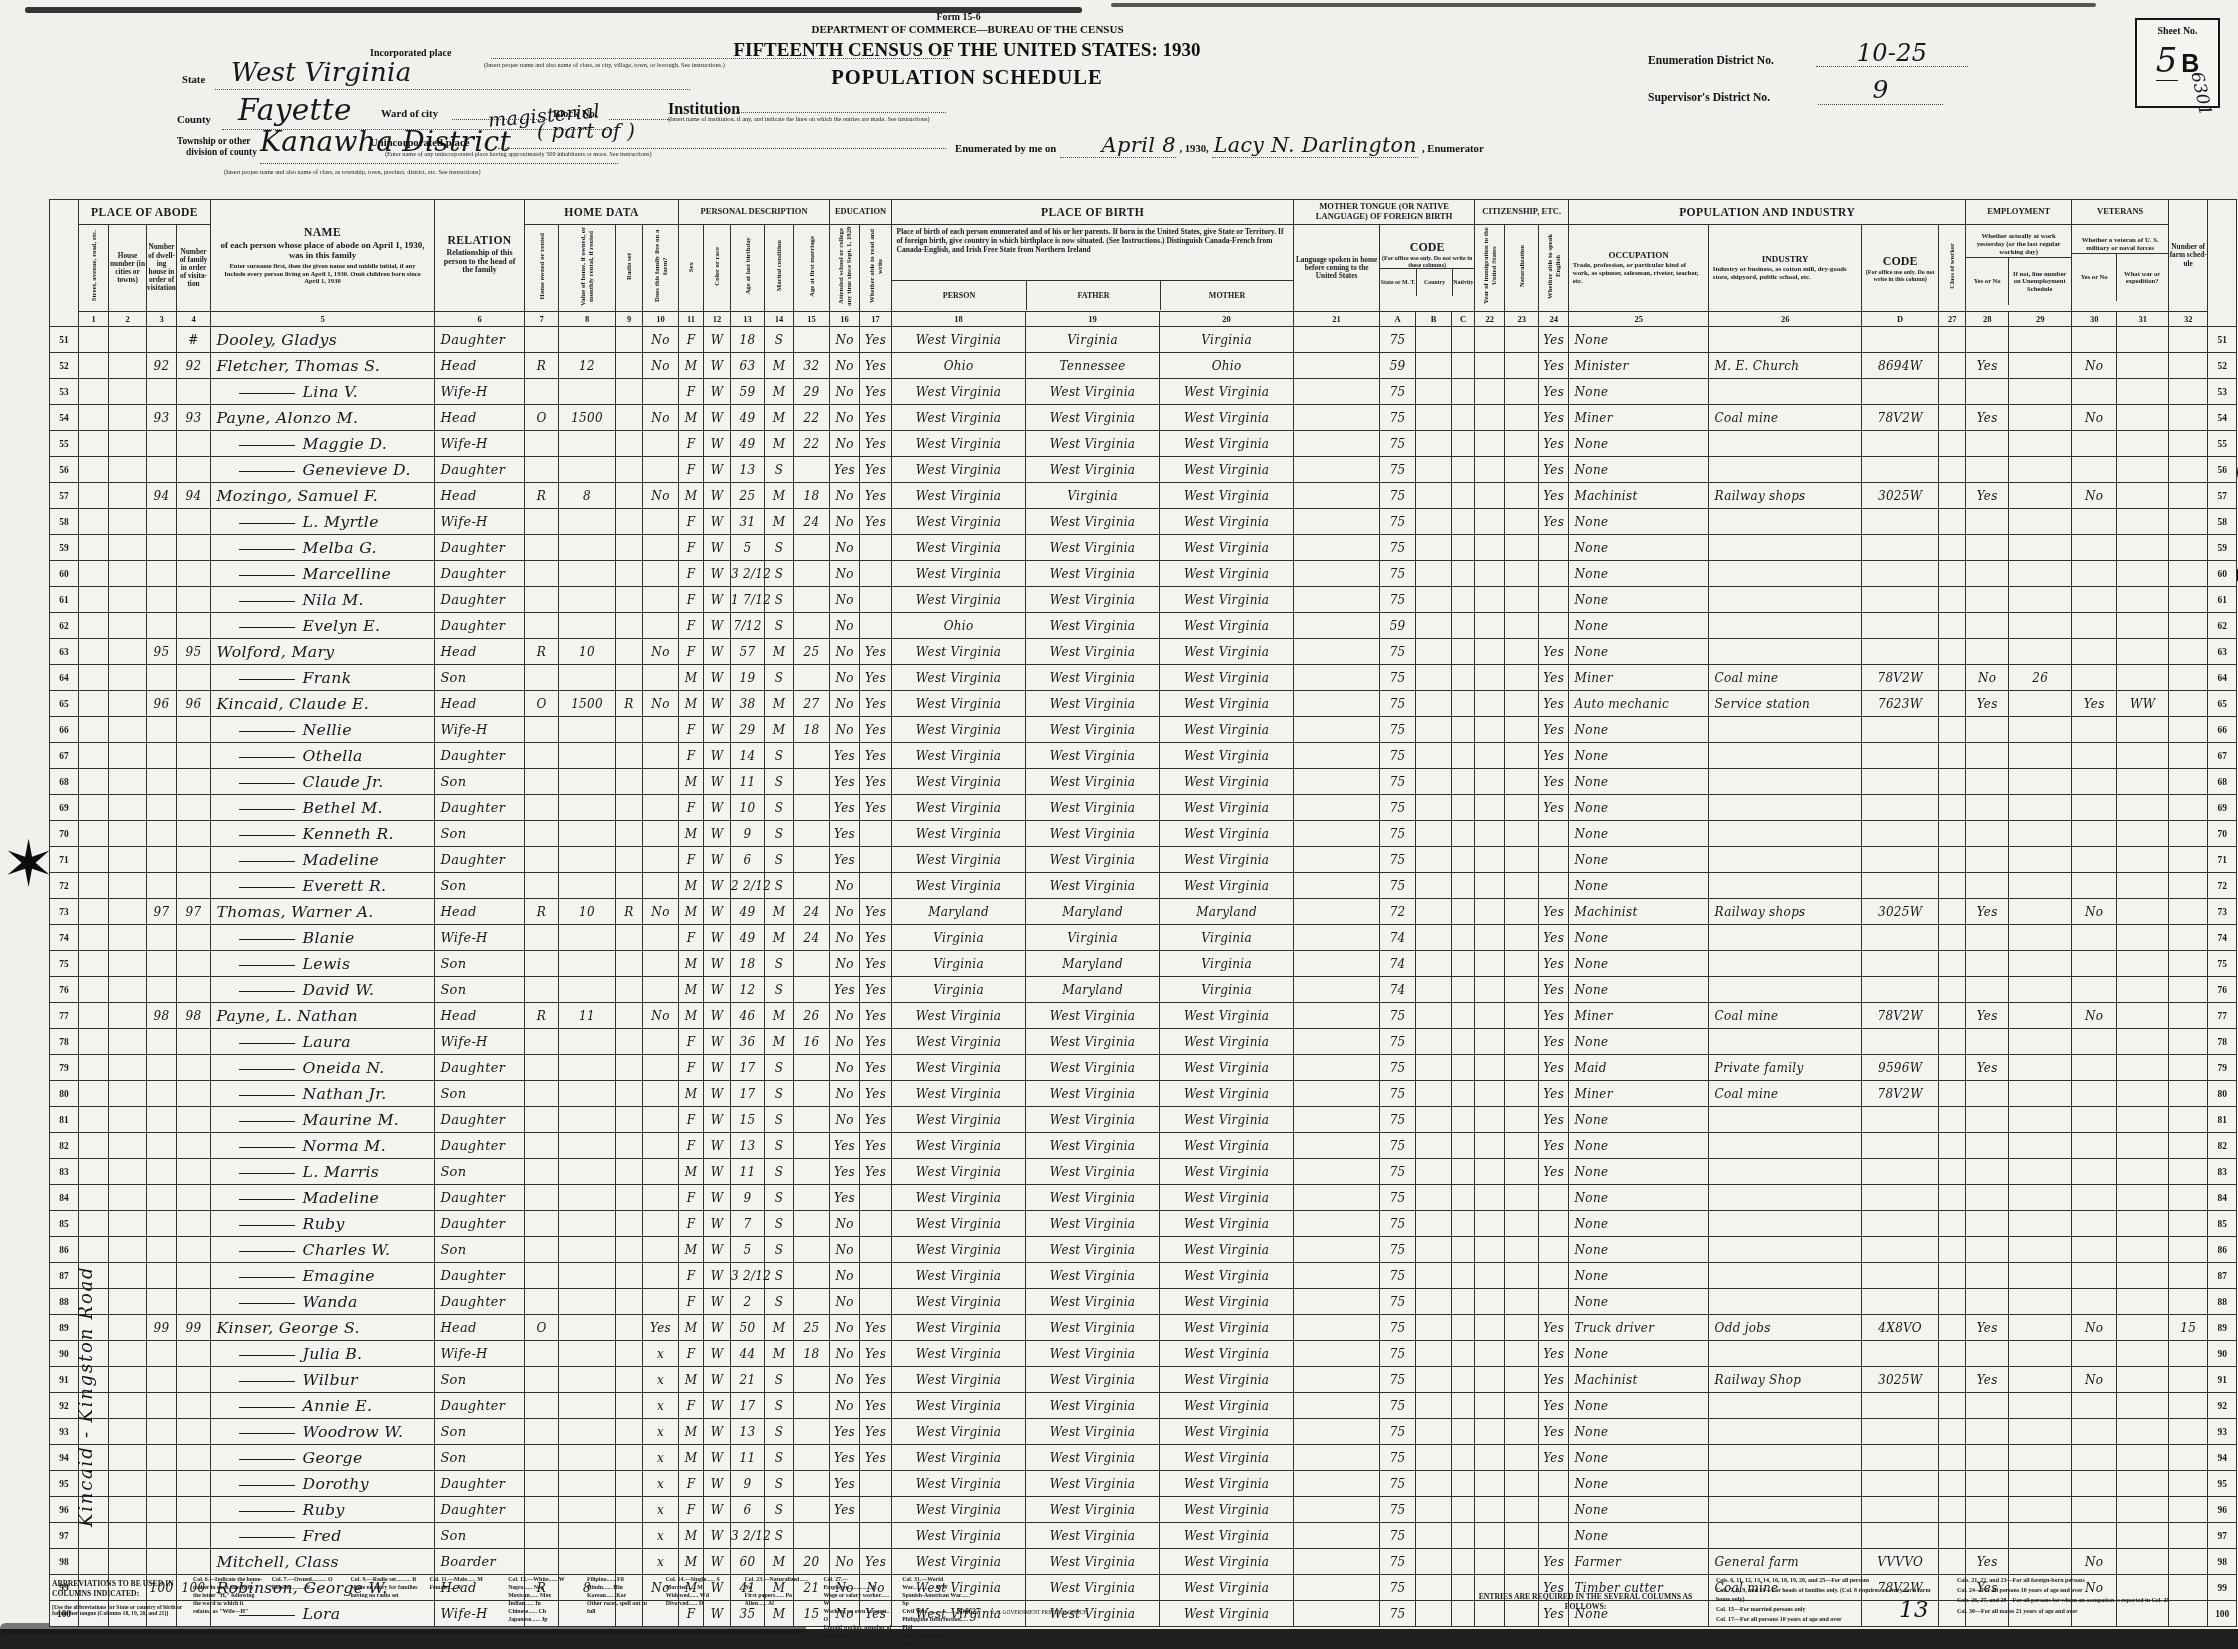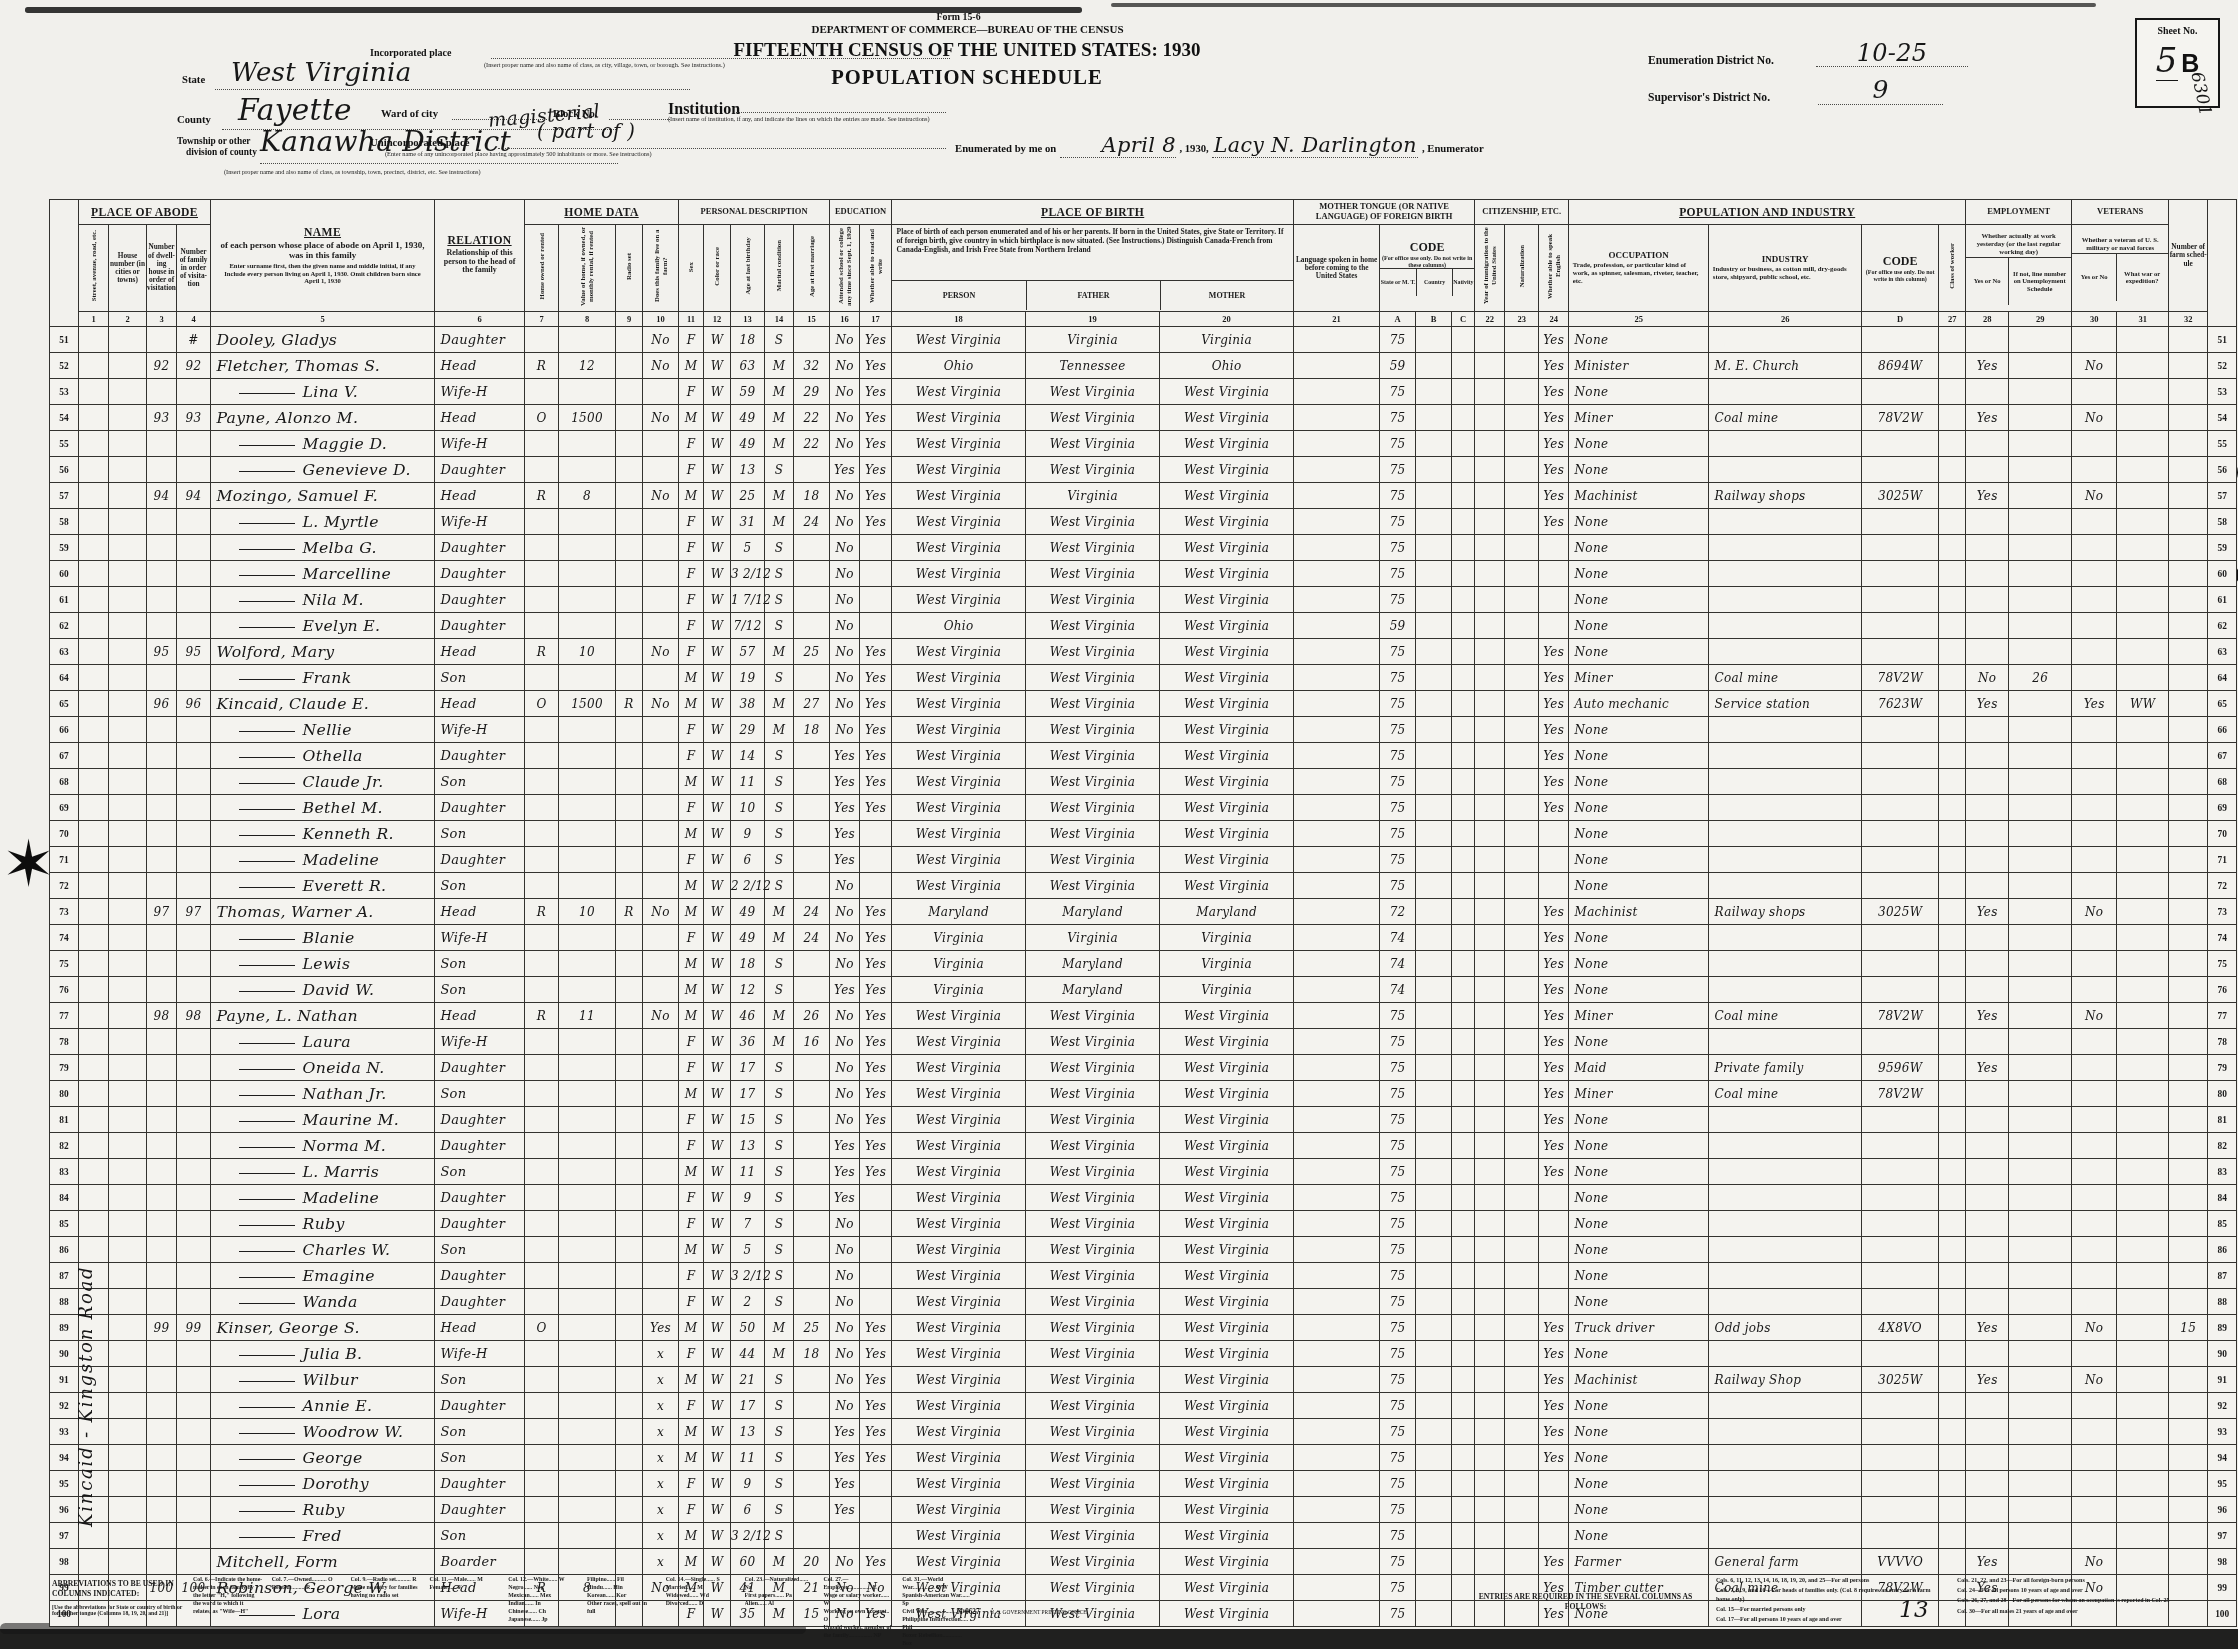--- a/index.html
+++ b/index.html
@@ -13,21 +13,21 @@
   .hw{font-family:"DejaVu Serif",serif;font-style:italic;color:#171717;letter-spacing:0.3px;}
   .fld{border-bottom:1.4px dotted #4a4a47;display:inline-block;}
   .hint{font-size:6.3px;color:#222;}
   
   .smudge{background:#141414;border-radius:2.7px;}
   .blob{background:#101010;border-radius:50%;}
   
   table#census{border-collapse:collapse;table-layout:fixed;position:absolute;left:49px;top:199px;width:2188px;background:#f4f3ef;}
   #census th,#census td{border:0.9px solid #33322f;padding:0;margin:0;}
   #census thead th{font-family:"Liberation Serif",serif;vertical-align:middle;text-align:center;background:#f2f1ed;}
-  .gt{font-size:11.6px;font-weight:bold;letter-spacing:0.4px;text-decoration:underline;}
+  .gt{font-size:11.6px;font-weight:bold;letter-spacing:0.4px;}
   .gts{font-size:8.5px;font-weight:bold;line-height:1.15;}
   .dt{font-size:7.3px;font-weight:bold;line-height:1.12;padding:0.9px 1.8px;}
   .rot{writing-mode:vertical-rl;transform:rotate(180deg);display:inline-block;max-height:82px;
        font-size:6.8px;font-weight:bold;line-height:1.15;}
   .namehead .nd1{font-size:9px;font-weight:bold;padding:0.9px 5.4px;}
   .namehead .nd2{font-size:6.6px;font-weight:bold;padding:0.9px 5.4px;}
   .bdesc{font-size:7.5px;font-weight:bold;text-align:left;padding:1.8px 4.5px;line-height:1.18;height:50px;}
   .bgrid{display:grid;border-top:0.9px solid #33322f;height:29px;align-items:center;}
   .bgrid div{border-left:0.9px solid #33322f;font-size:8px;font-weight:bold;height:100%;display:flex;align-items:center;justify-content:center;}
   .bgrid div:first-child{border-left:none;}
@@ -2181,21 +2181,21 @@
           <td class="hw"></td>
           <td class="hw"></td>
           <td class="lnum">97</td>
         </tr>
         <tr>
           <td class="lnum">98</td>
           <td class="hw"></td>
           <td class="hw"></td>
           <td class="hw"></td>
           <td class="hw"></td>
-          <td class="hw l namecell">Mitchell, Form</td>
+          <td class="hw l namecell">Mitchell, Class</td>
           <td class="hw l relcell">Boarder</td>
           <td class="hw"></td>
           <td class="hw"></td>
           <td class="hw"></td>
           <td class="hw">x</td>
           <td class="hw">M</td>
           <td class="hw">W</td>
           <td class="hw">60</td>
           <td class="hw">M</td>
           <td class="hw">20</td>

